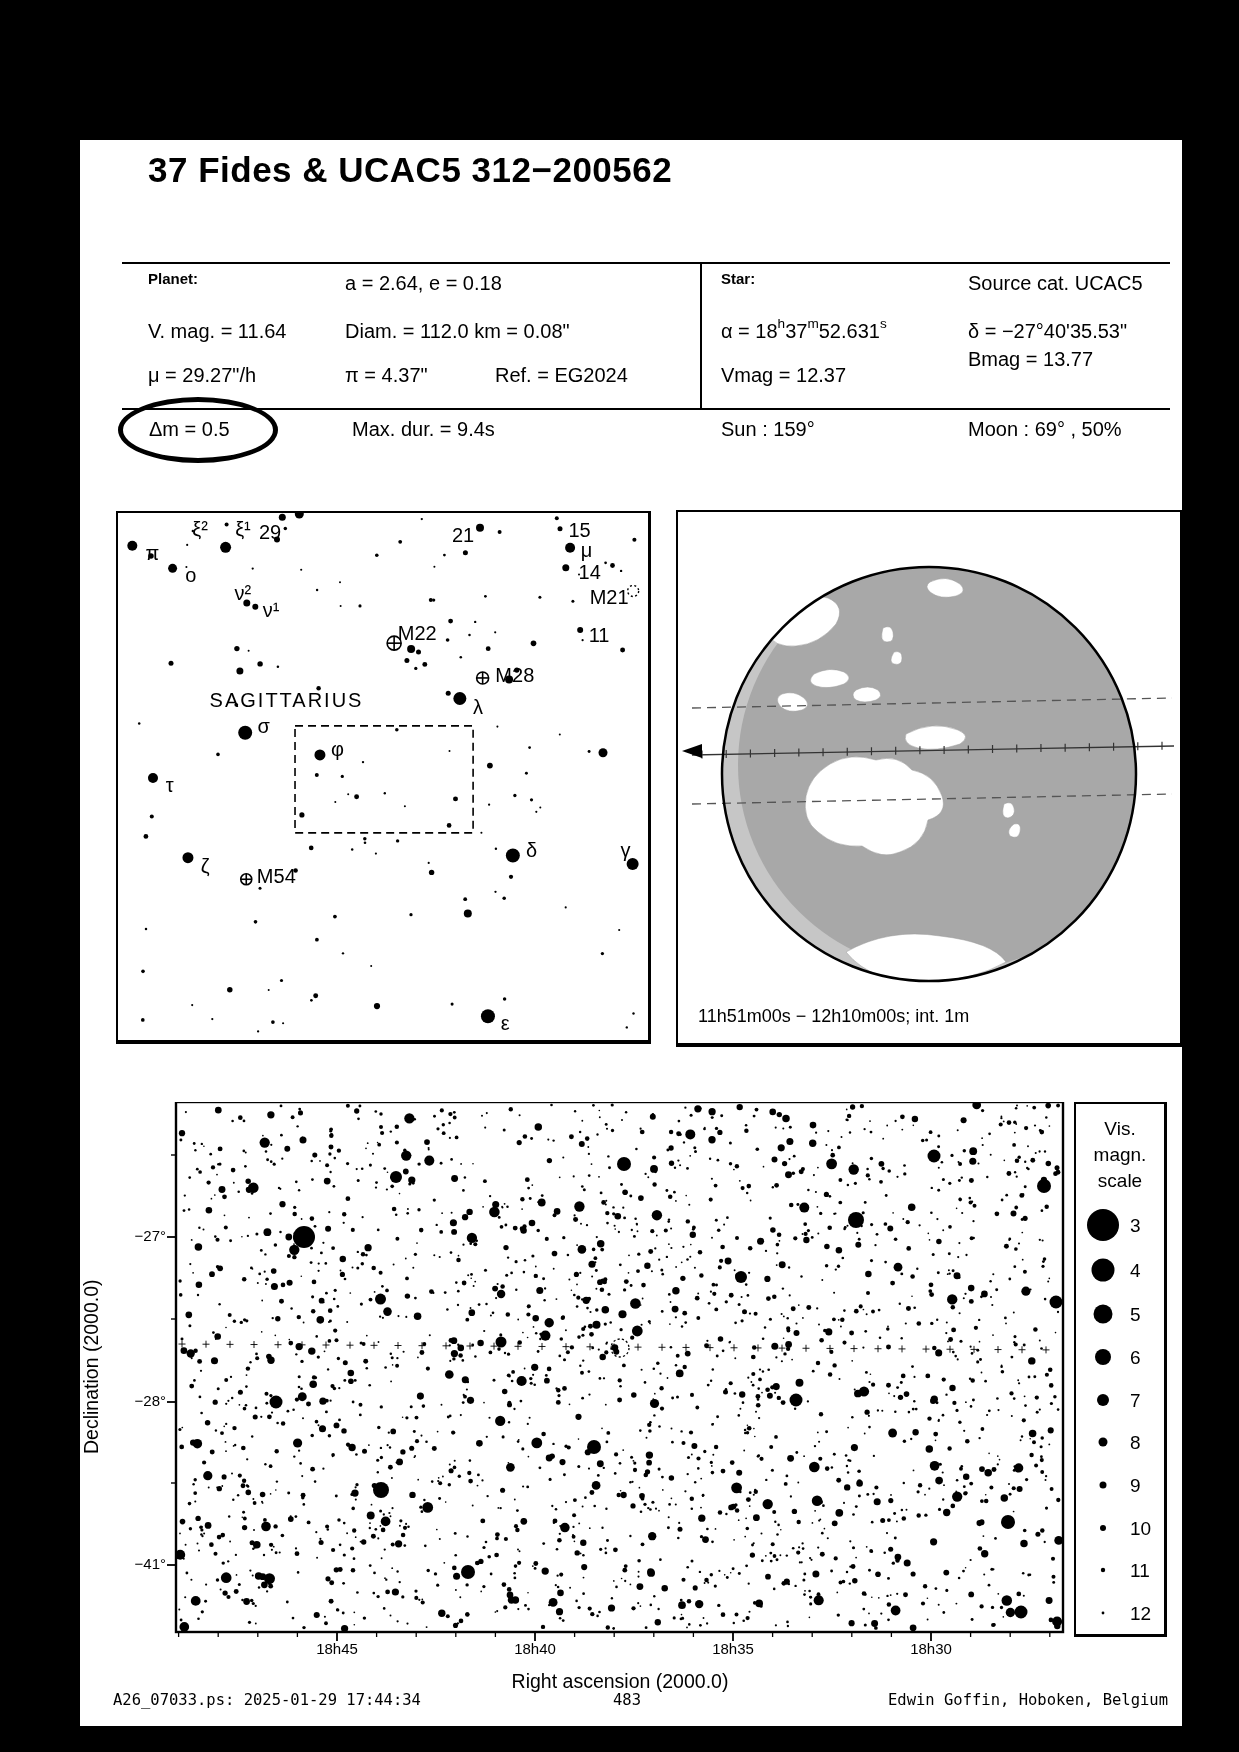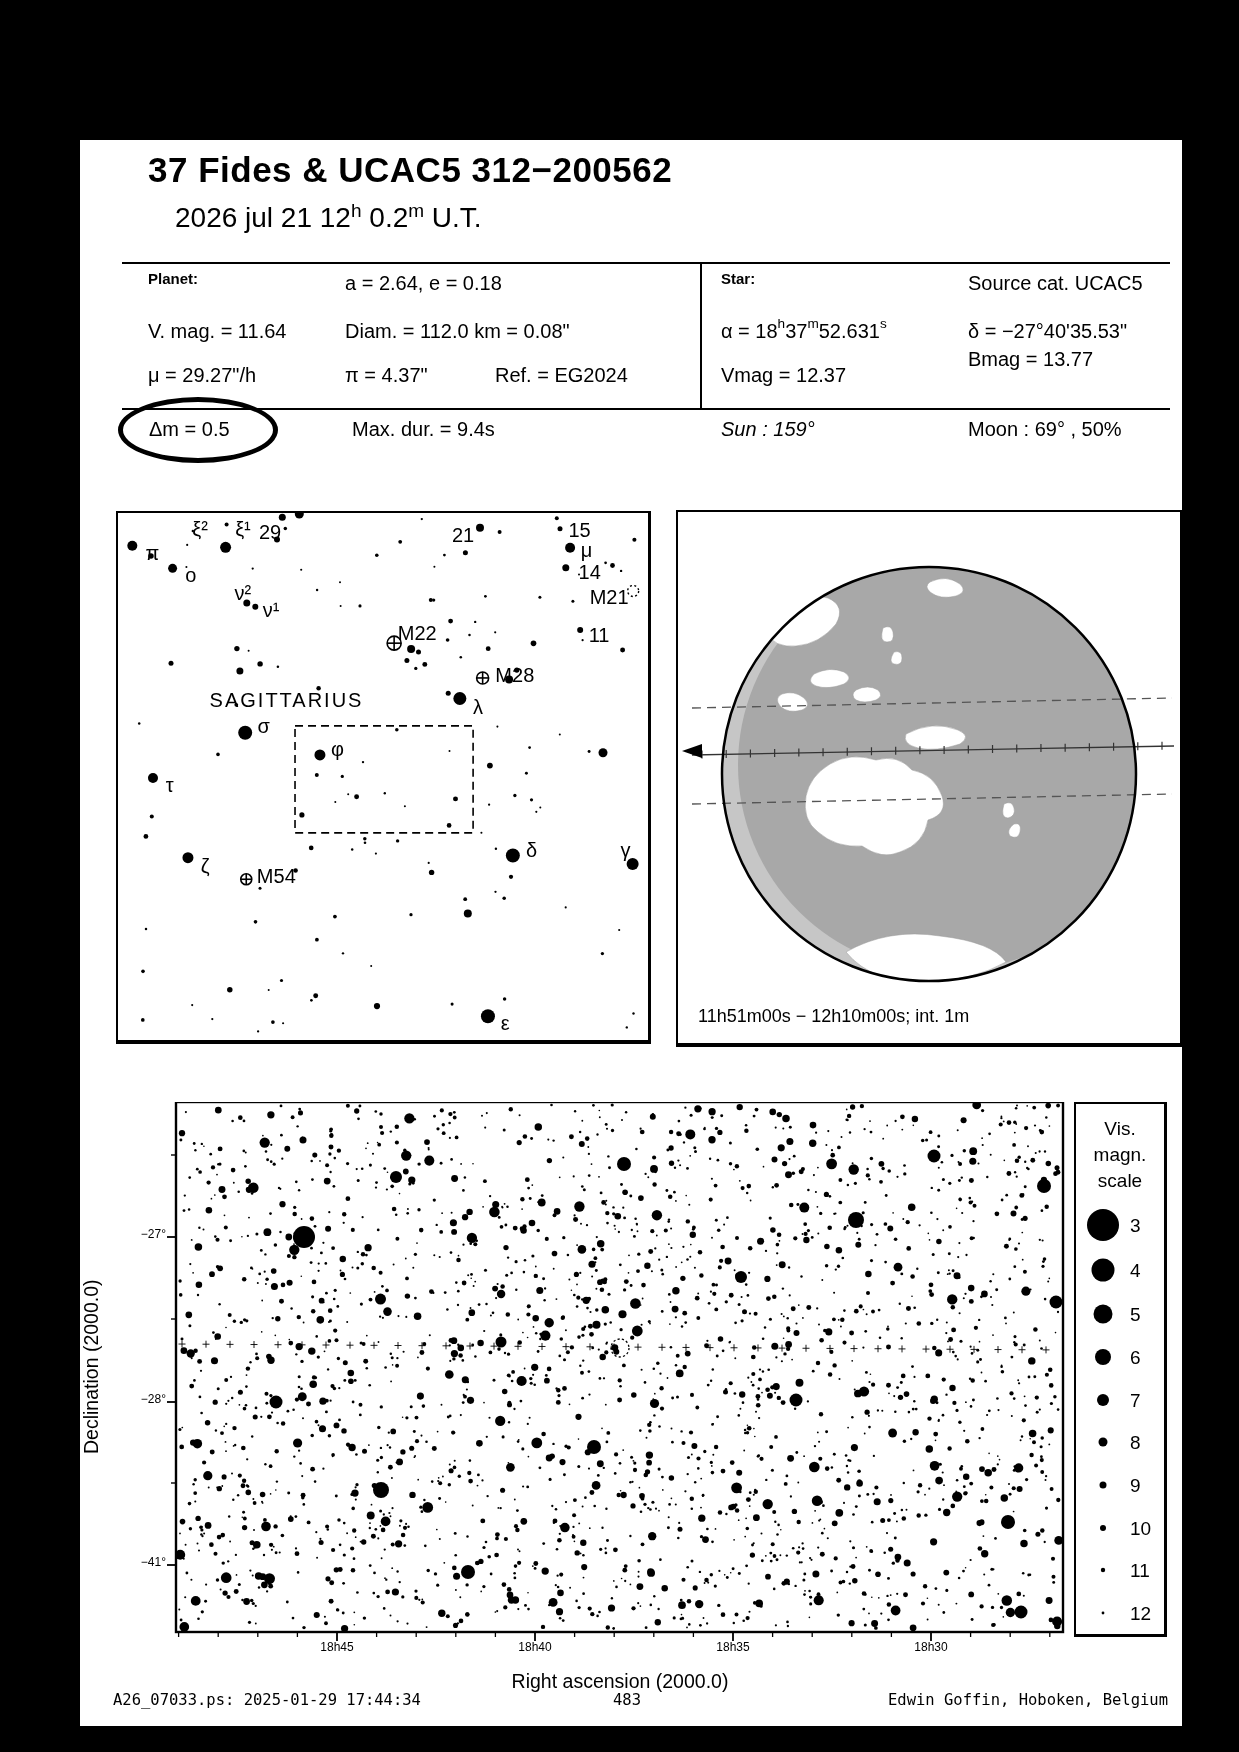--- a/index.html
+++ b/index.html
@@ -9,37 +9,34 @@
   .abs{position:absolute;white-space:nowrap;}
   .title{font-size:35px;font-weight:bold;letter-spacing:.5px;}
   .subtitle{font-size:28px;}
   .sp{font-size:68%;position:relative;top:-10px;}
   .cell{position:absolute;font-size:20px;white-space:nowrap;}
   .hdr{font-weight:bold;font-size:15px;}
   .rule{position:absolute;background:#000;}
   .panel{position:absolute;background:#fff;border:2px solid #000;border-right-width:3px;border-bottom-width:4px;box-sizing:content-box;}
   .dm-ellipse{position:absolute;border:5px solid #000;border-radius:50%;}
   .ylab{position:absolute;writing-mode:vertical-rl;transform:rotate(180deg);font-size:19.5px;text-align:center;}
-  .ticklab{position:absolute;font-size:12px;}
+  .ticklab{position:absolute;font-size:15px;}
   .axtitle{position:absolute;font-size:19.5px;}
   .footer{position:absolute;font-family:"DejaVu Sans Mono","Liberation Mono",monospace;font-size:15.5px;text-align:right;}
   .caption{position:absolute;font-size:18px;}
   .legend-title{position:absolute;left:0;top:12px;width:100%;text-align:center;font-size:19px;line-height:26px;}
   svg{display:block;}
 </style>
 </head>
 <body>
 
 <div class="stage">
   <div class="sheet">
 
     <div class="abs title" style="left:68px;top:10px;">37 Fides  &amp;  UCAC5 312−200562</div>
-    <div class="abs subtitle" style="left:95px;top:62px;">
-      <span>2026 jul 21  12</span><span class="sp">h</span><span> 0.2</span><span class="sp">m</span><span> U.T.</span>
-    </div>
 
     <div class="rule" style="left:42px;top:122px;width:1048px;height:2px;"></div>
     <div class="rule" style="left:620px;top:122px;width:2px;height:148px;"></div>
     <div class="rule" style="left:42px;top:268px;width:1048px;height:2px;"></div>
 
     <div class="cell hdr" style="left:68px;top:130px;">Planet:</div>
     <div class="cell" style="left:265px;top:132px;">a = 2.64, e = 0.18</div>
     <div class="cell" style="left:68px;top:180px;">V. mag. = 11.64</div>
     <div class="cell" style="left:265px;top:180px;">Diam. = 112.0 km = 0.08"</div>
     <div class="cell" style="left:68px;top:224px;">μ =  29.27"/h</div>
@@ -51,21 +48,21 @@
     <div class="cell" style="left:641px;top:180px;">
       <span>α = 18</span><span class="sp">h</span><span>37</span><span class="sp">m</span><span>52.631</span><span class="sp">s</span>
     </div>
     <div class="cell" style="left:888px;top:180px;">δ = −27°40'35.53"</div>
     <div class="cell" style="left:641px;top:224px;">Vmag = 12.37</div>
     <div class="cell" style="left:888px;top:208px;">Bmag = 13.77</div>
 
     <div class="dm-ellipse" style="left:38px;top:257px;width:150px;height:56px;"></div>
     <div class="cell" style="left:69px;top:278px;">Δm = 0.5</div>
     <div class="cell" style="left:272px;top:278px;">Max. dur. = 9.4s</div>
-    <div class="cell" style="left:641px;top:278px;font-style:italic;">Sun : 159°</div>
+    <div class="cell" style="left:641px;top:278px;">Sun : 159°</div>
     <div class="cell" style="left:888px;top:278px;">Moon :  69° , 50%</div>
 
     <div class="panel" style="left:36px;top:371px;width:530px;height:527px;">
       <svg id="finder-svg" width="530" height="527" viewBox="0 0 530 527">
           <circle cx="501.2" cy="417.0" r="1.08" fill="#000"></circle>
           <circle cx="200.6" cy="175.2" r="2.25" fill="#000"></circle>
           <circle cx="246.8" cy="325.8" r="1.76" fill="#000"></circle>
           <circle cx="197.7" cy="482.8" r="2.46" fill="#000"></circle>
           <circle cx="258.8" cy="42.2" r="1.79" fill="#000"></circle>
           <circle cx="447.7" cy="394.4" r="1.07" fill="#000"></circle>

